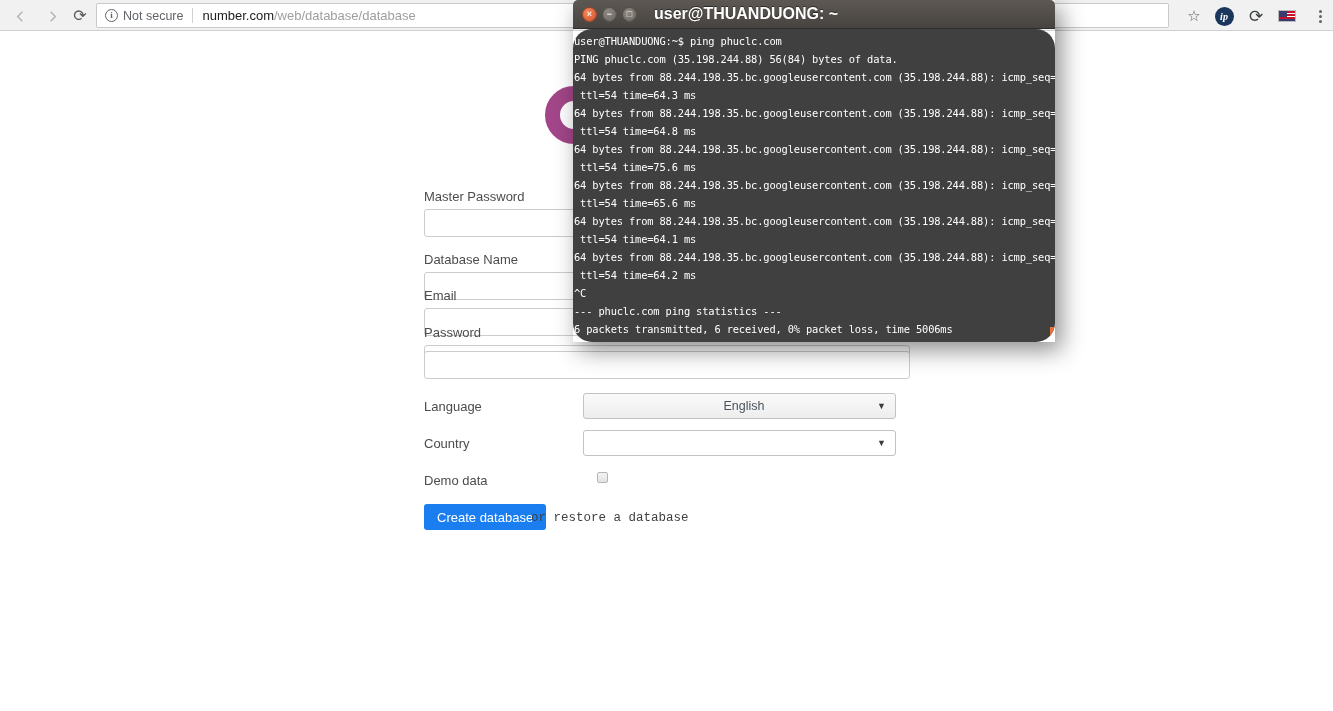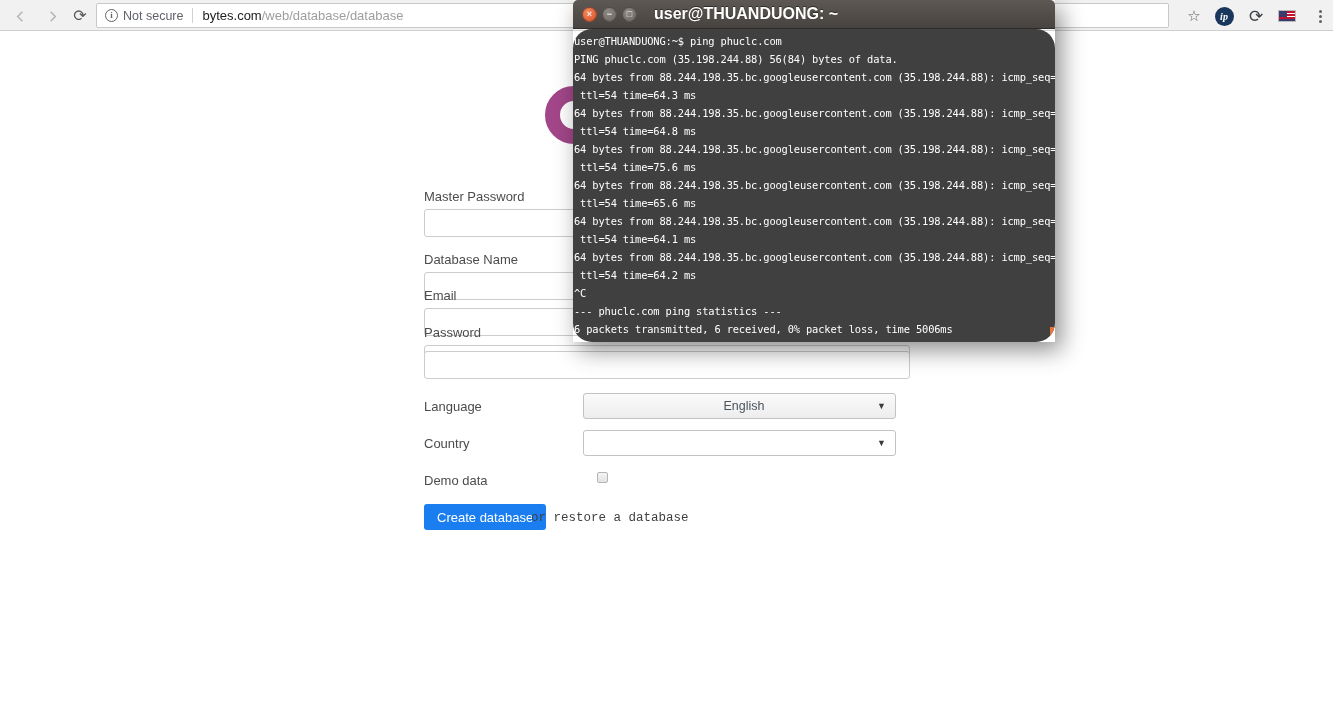--- a/index.html
+++ b/index.html
@@ -232,21 +232,21 @@
   <div class="nav-btn" id="reload-button">
     <span>⟳</span>
   </div>
 
   <div id="omnibox">
     <div id="security-indicator">
       <span class="info-circle">i</span>
       <span>Not secure</span>
     </div>
     <div id="omnibox-divider"></div>
-    <div id="url-text"><span class="host">bytes.com</span><span>/web/database/database</span></div>
+    <div id="url-text"><span class="host">number.com</span><span>/web/database/database</span></div>
   </div>
 
   <div class="toolbar-icon" id="bookmark-star">
     <span>☆</span>
   </div>
 
   <div class="toolbar-icon" id="ext-ip-icon">
     <span class="ip-badge">ip</span>
   </div>
 

